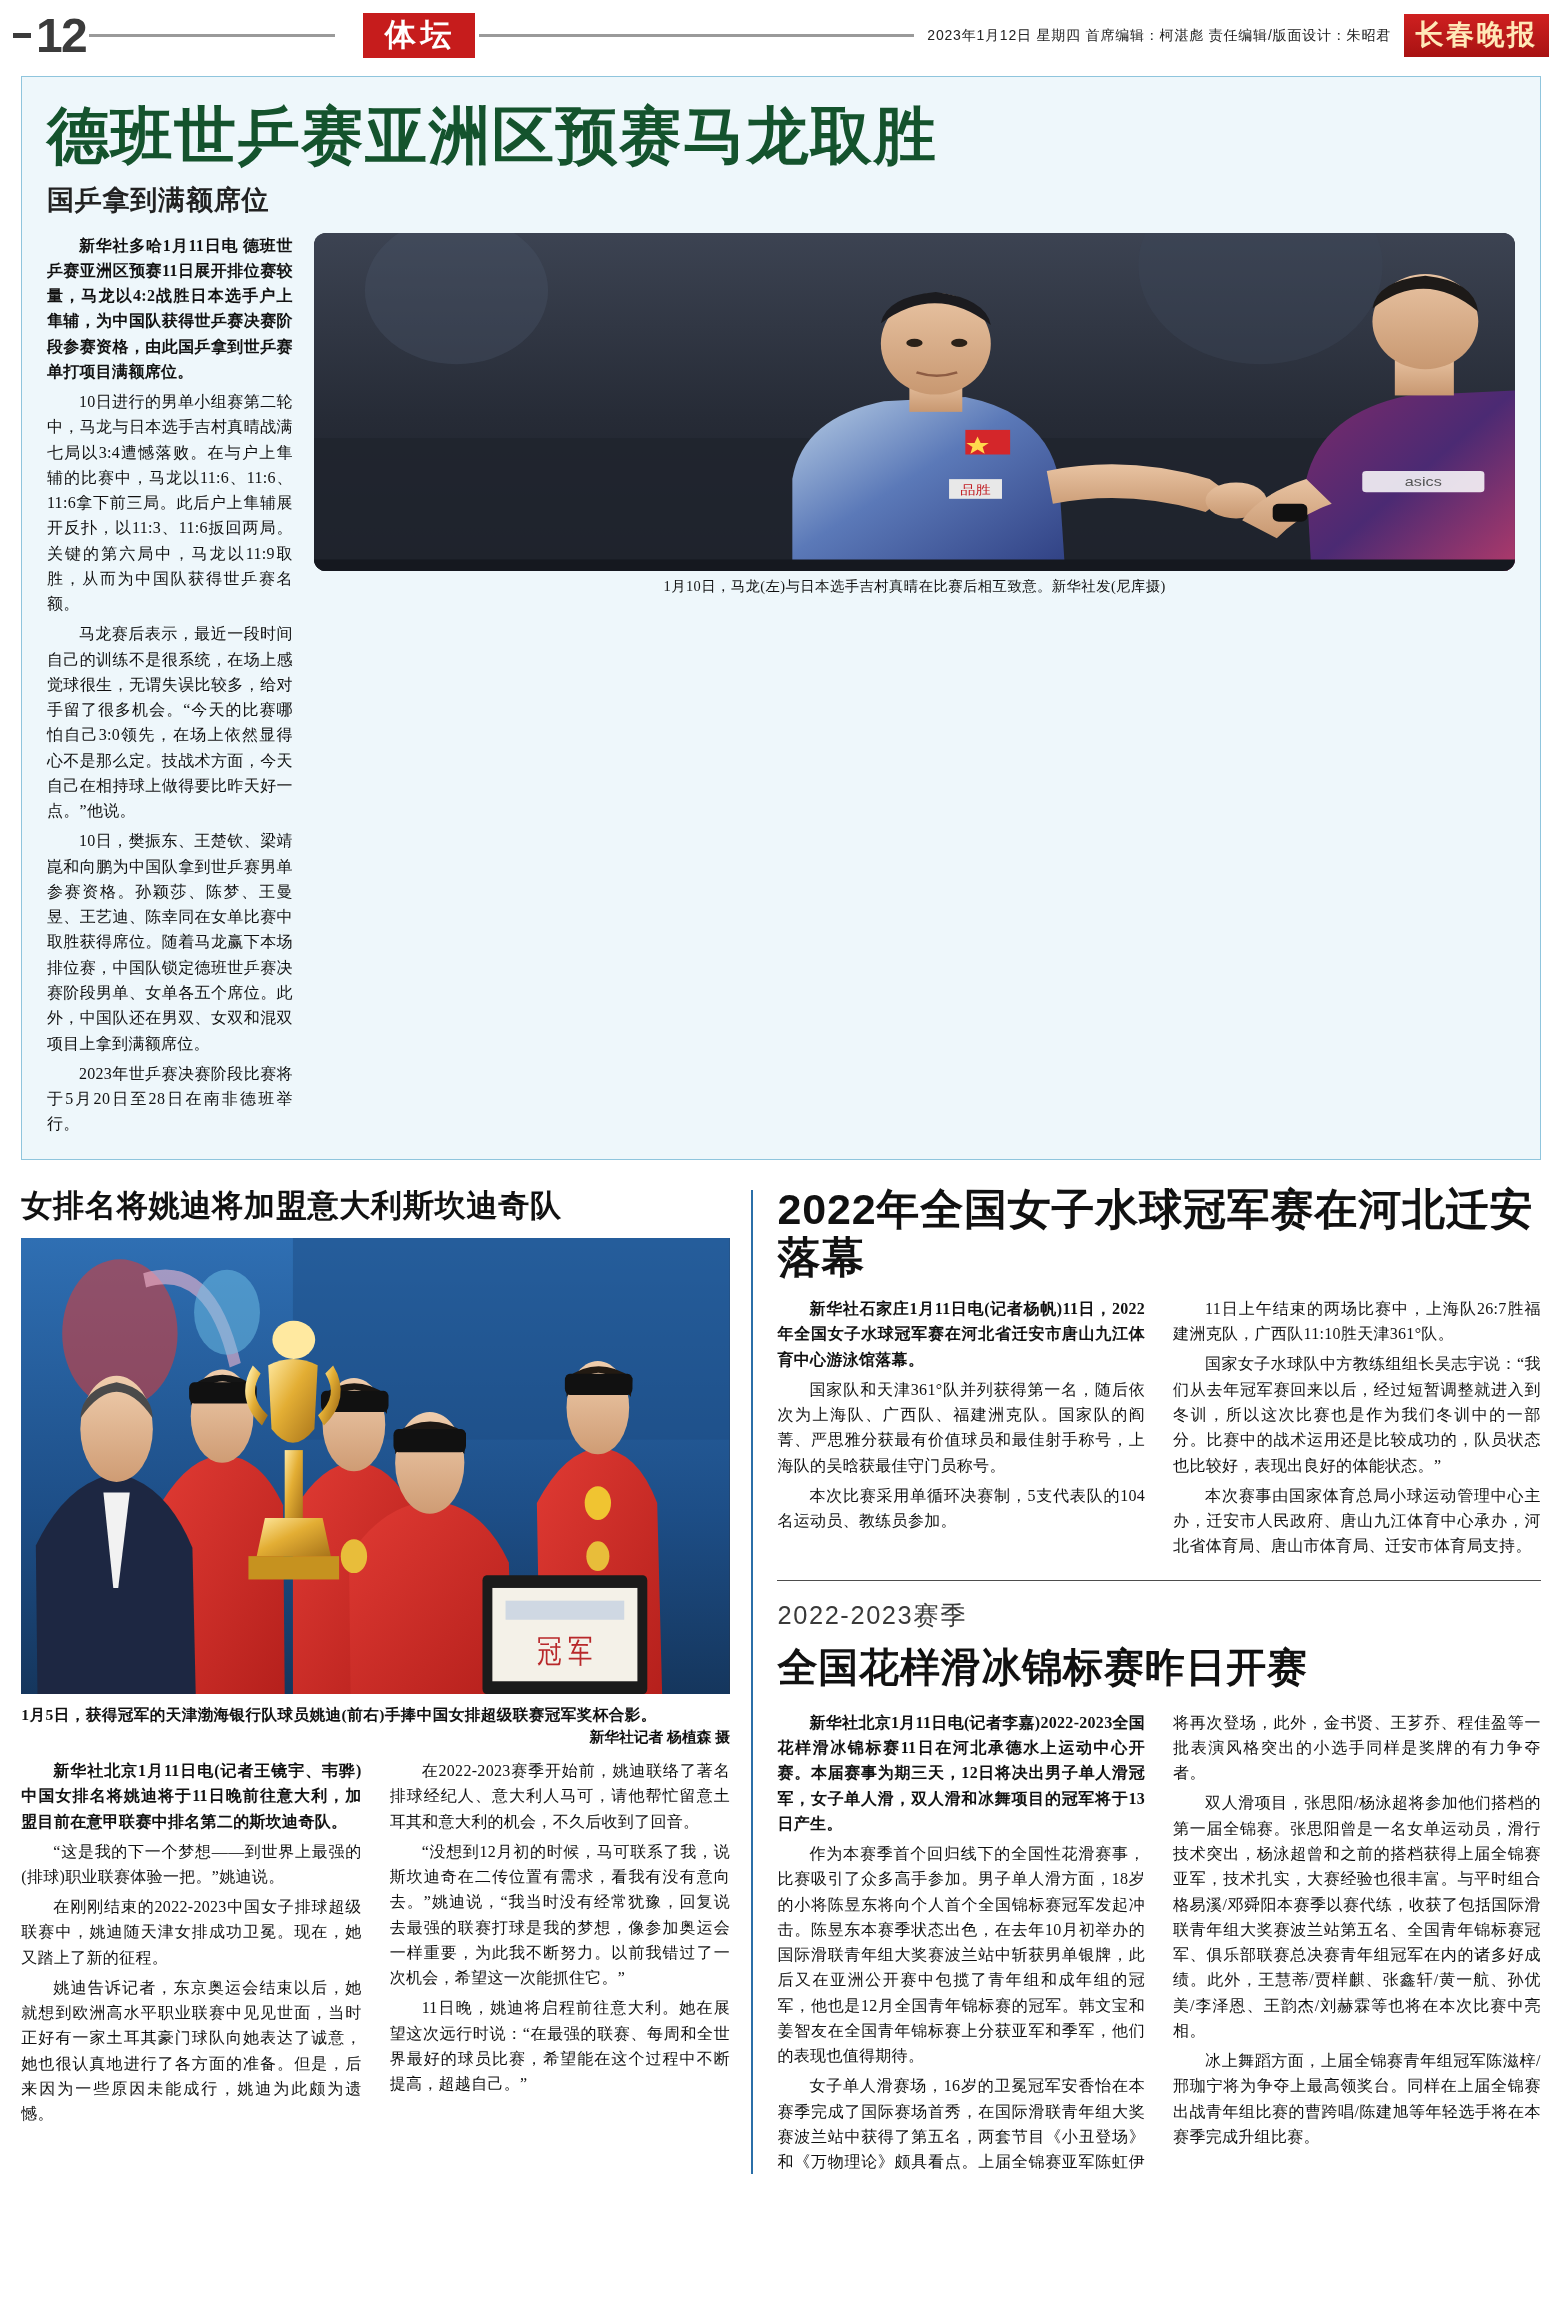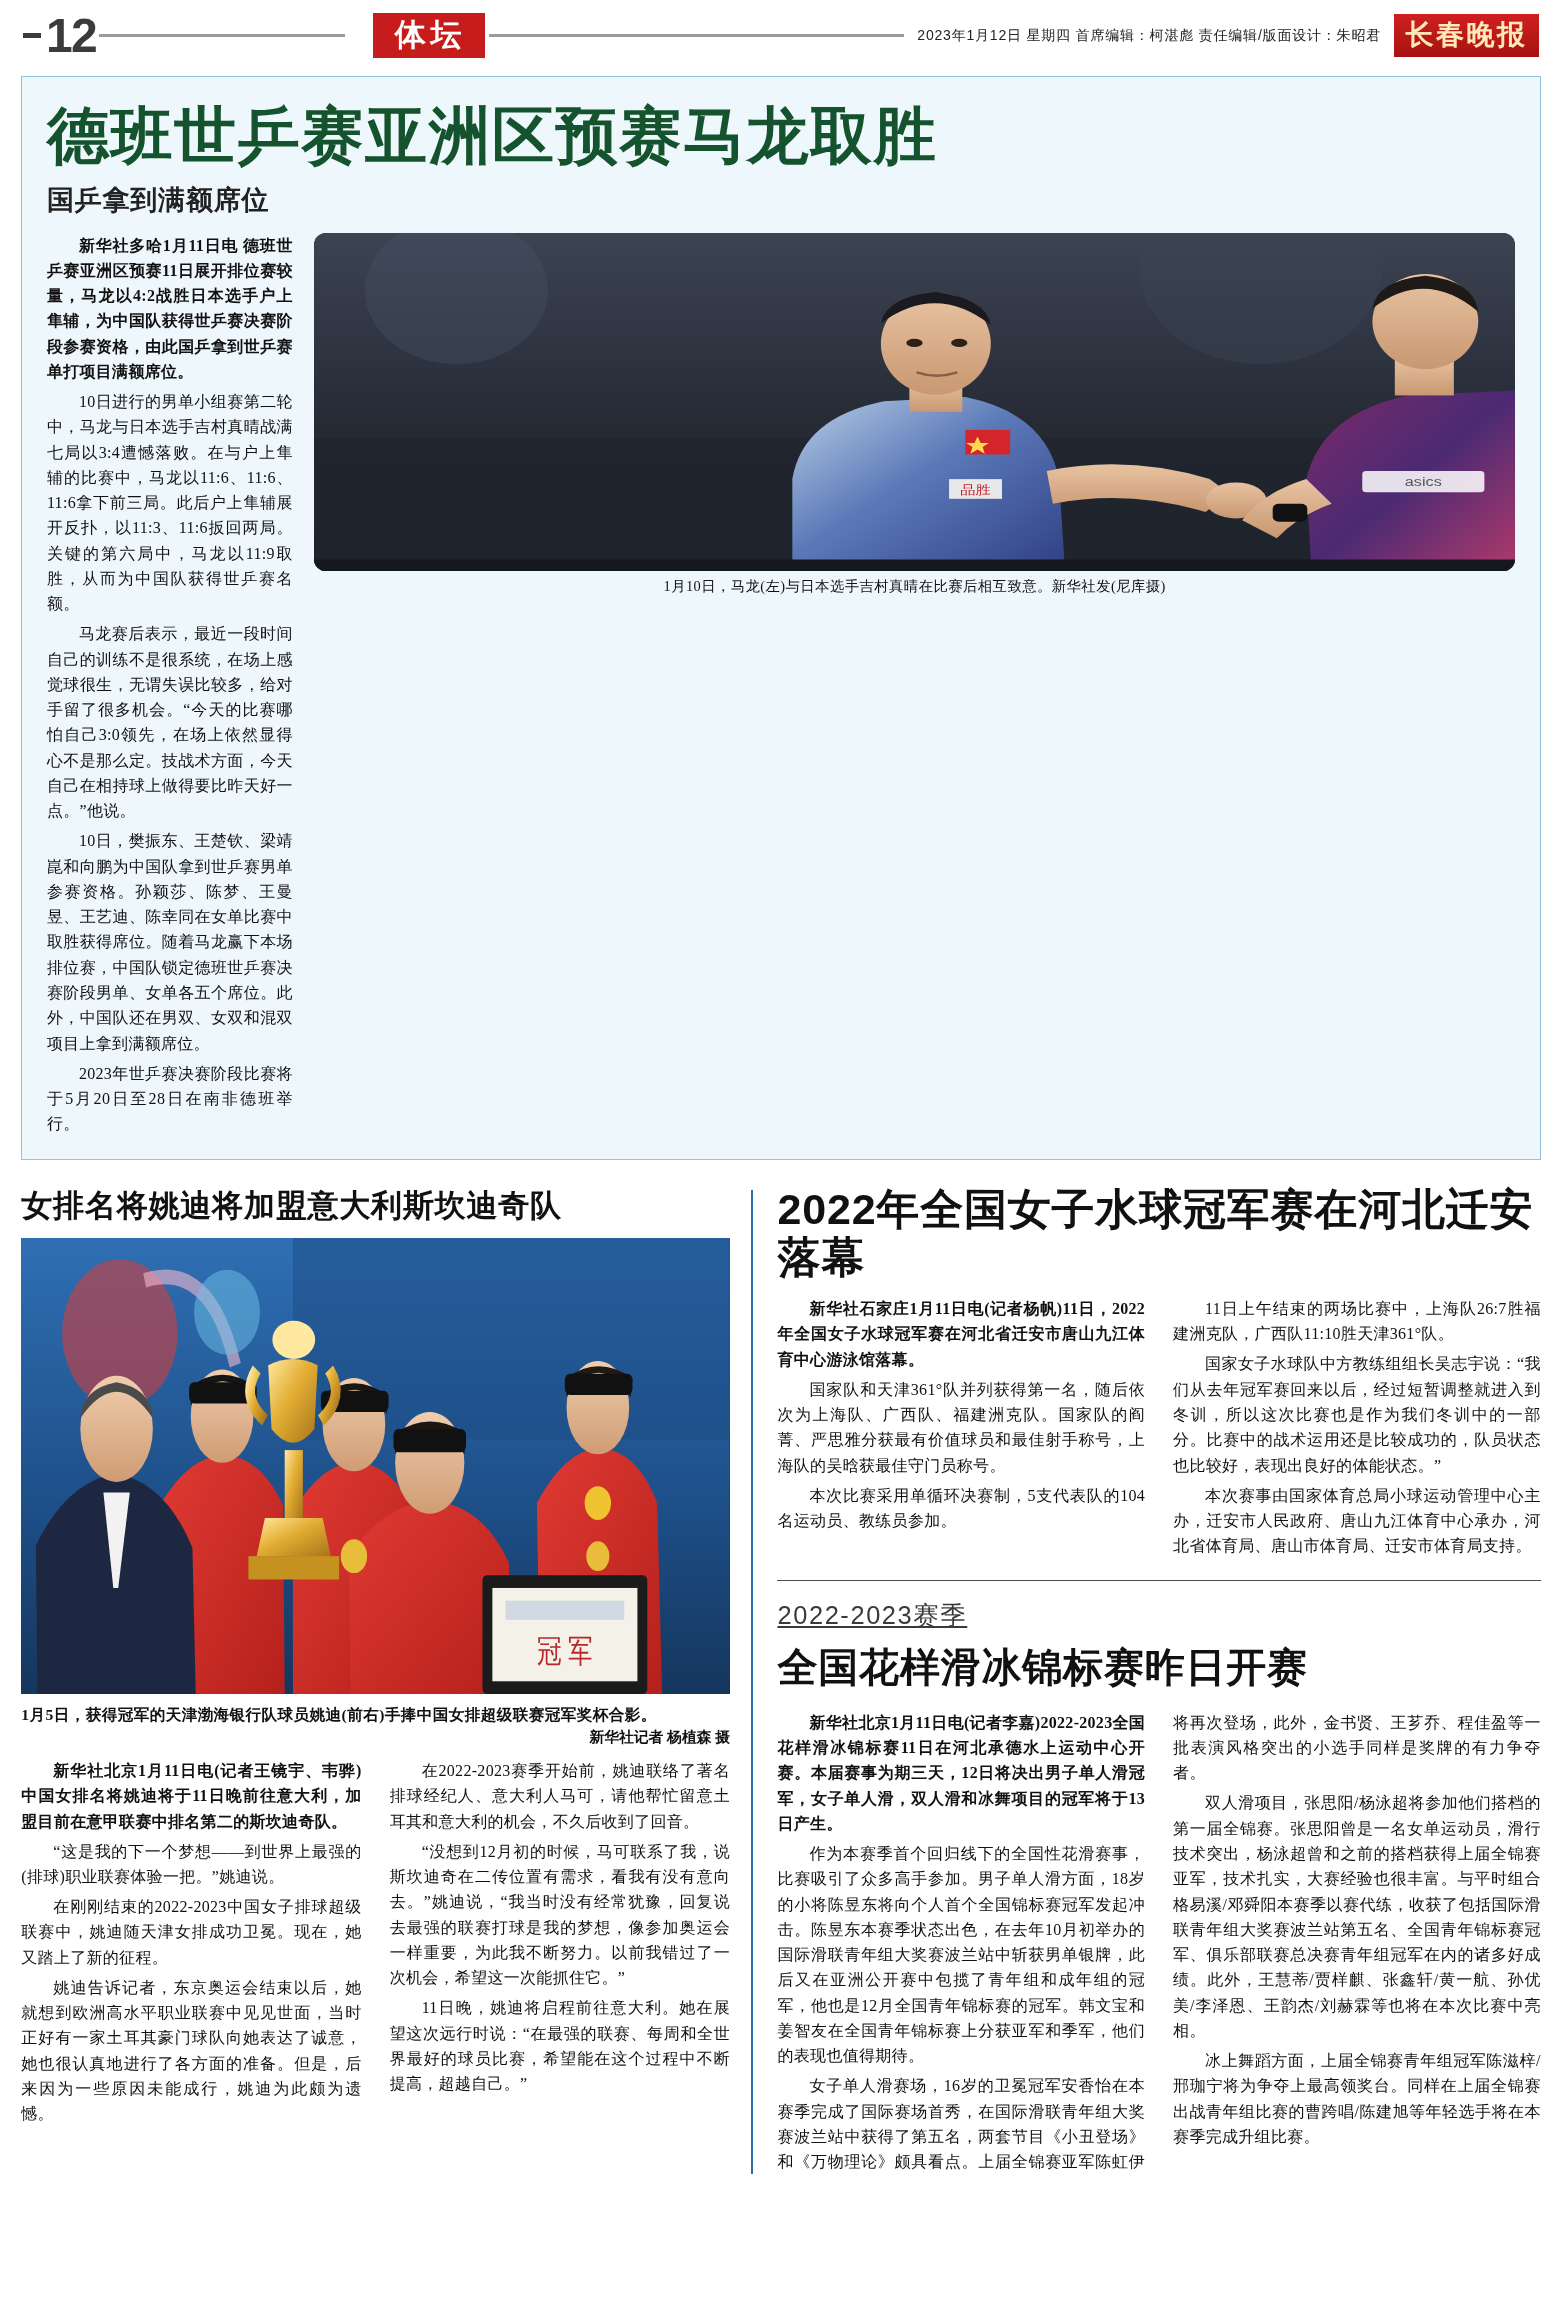--- a/index.html
+++ b/index.html
@@ -13,21 +13,21 @@
     font-family: "Liberation Serif", serif;
     color: #111;
     position: relative;
   }
   
   .masthead {
     position: relative;
     height: 71px;
     display: flex;
     align-items: center;
-    padding: 0 23px;
+    padding: 0 13px;
     box-sizing: border-box;
     text-align: center;
   }
   .page-no {
     font-family: "Liberation Sans", sans-serif;
     font-size: 48px;
     font-weight: bold;
     color: #3b3b3b;
     letter-spacing: -1.6px;
     line-height: 1;
@@ -200,21 +200,20 @@
     height: 1.6px;
     background: #4d4d4d;
     margin: 21.3px 0 18px 0;
   }
   .kicker {
     font-family: "Liberation Sans", sans-serif;
     font-size: 25.4px;
     color: #3a3a3a;
     letter-spacing: 1.6px;
     margin-bottom: 6.6px;
-    text-decoration: underline;
   }
   .head-skate {
     font-family: "Liberation Sans", sans-serif;
     font-weight: bold;
     font-size: 40px;
     letter-spacing: 0.8px;
     margin: 0 0 14.8px 0;
   }
   .r-two-col {
     column-count: 2;

